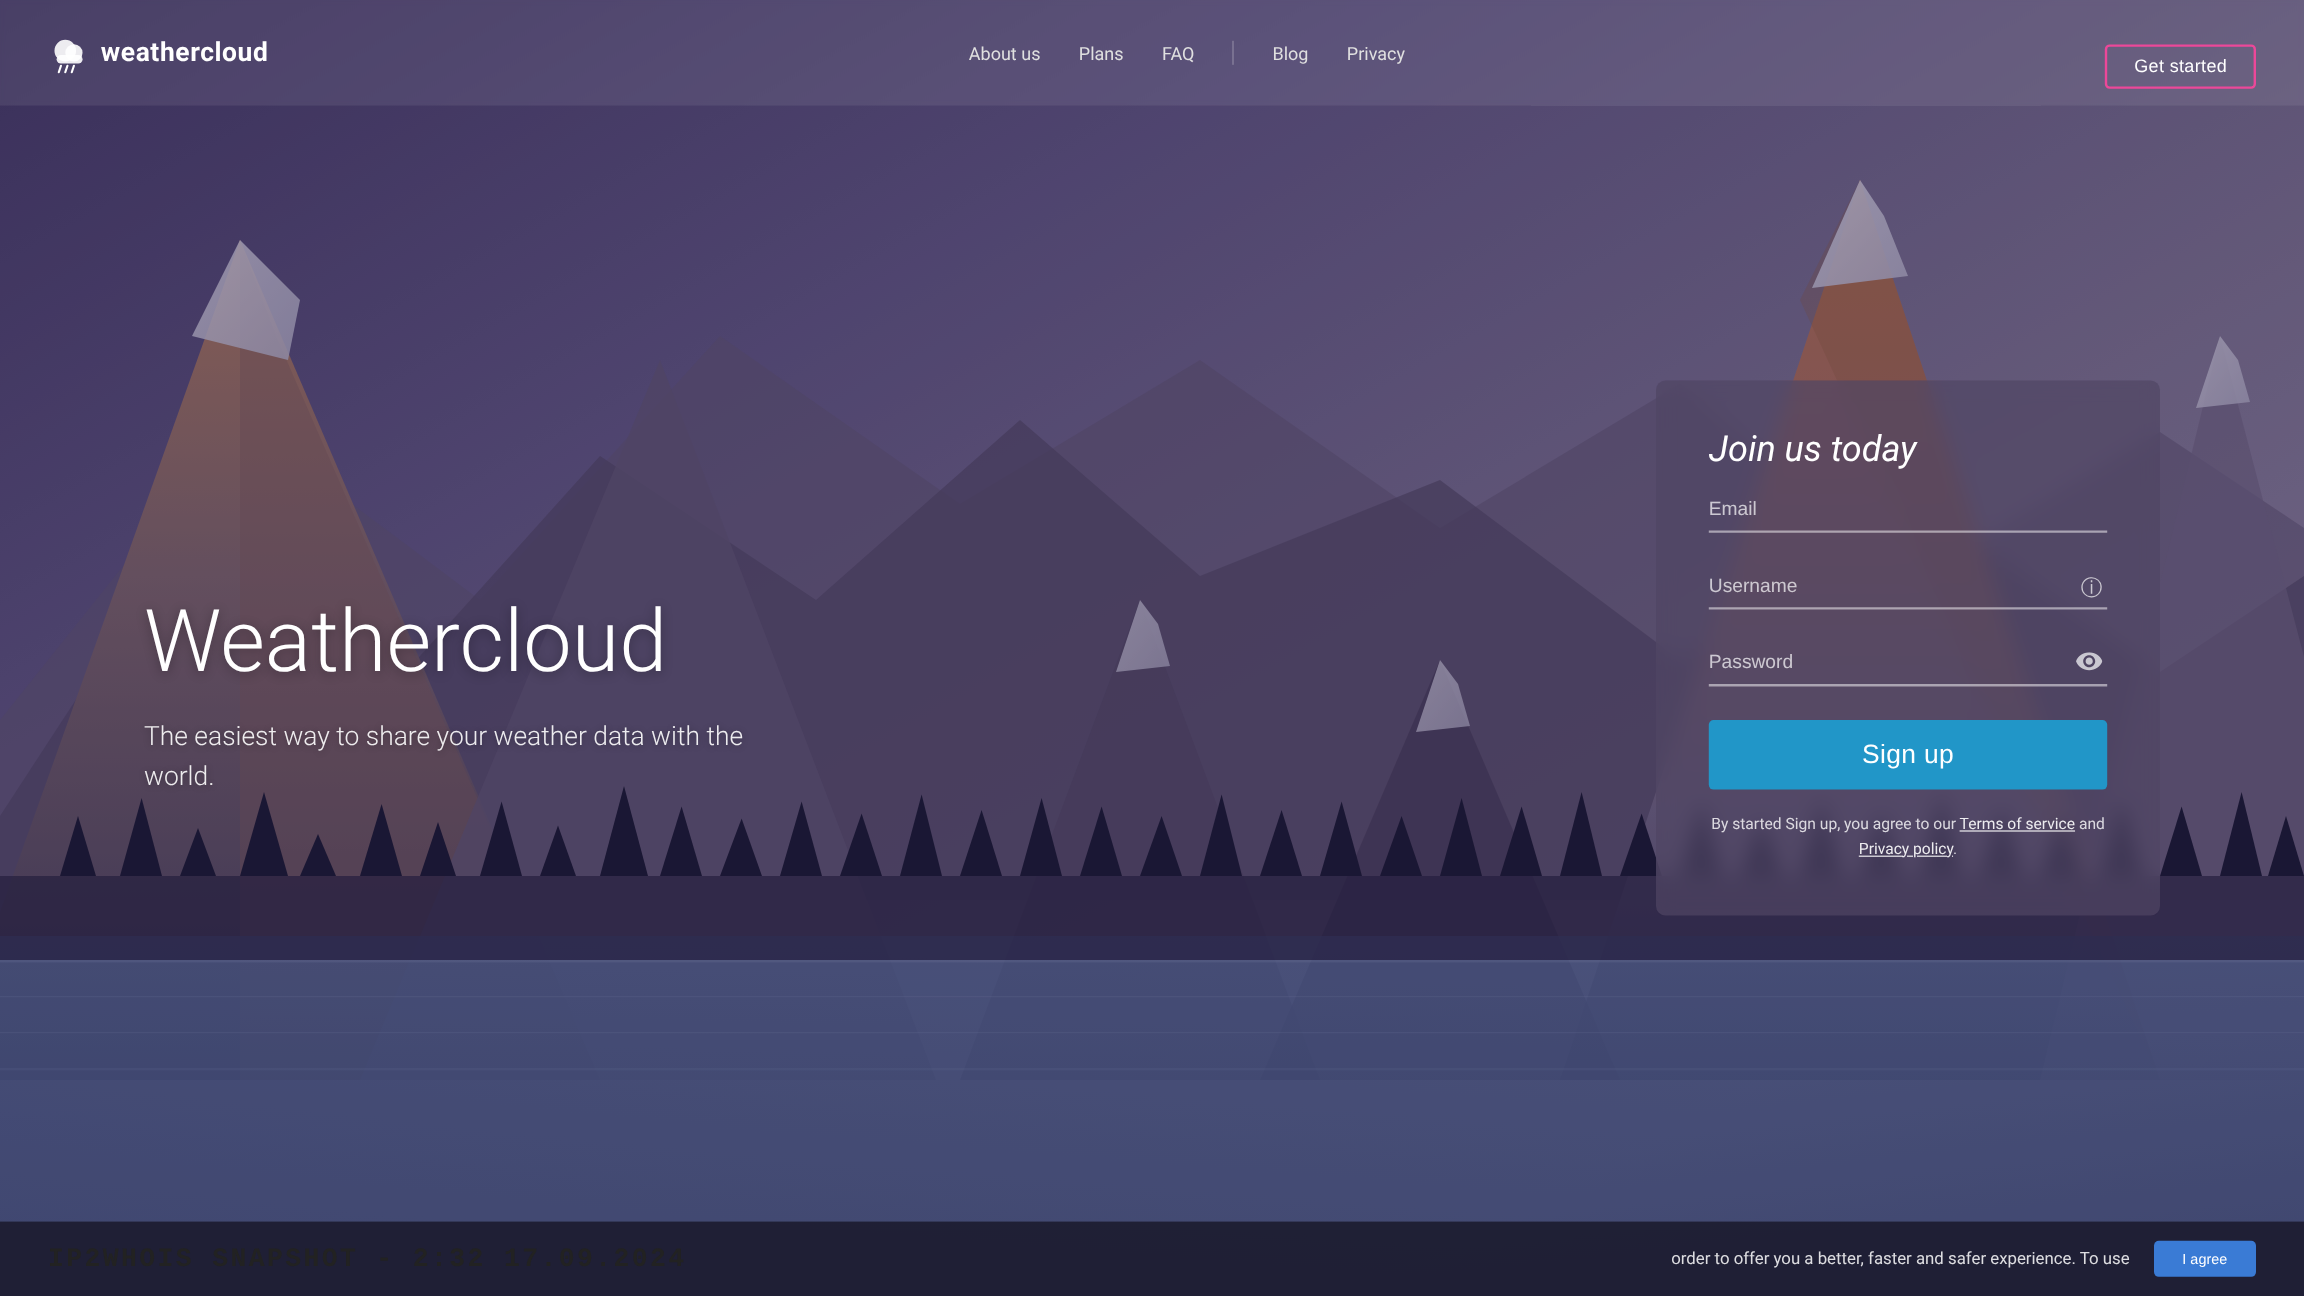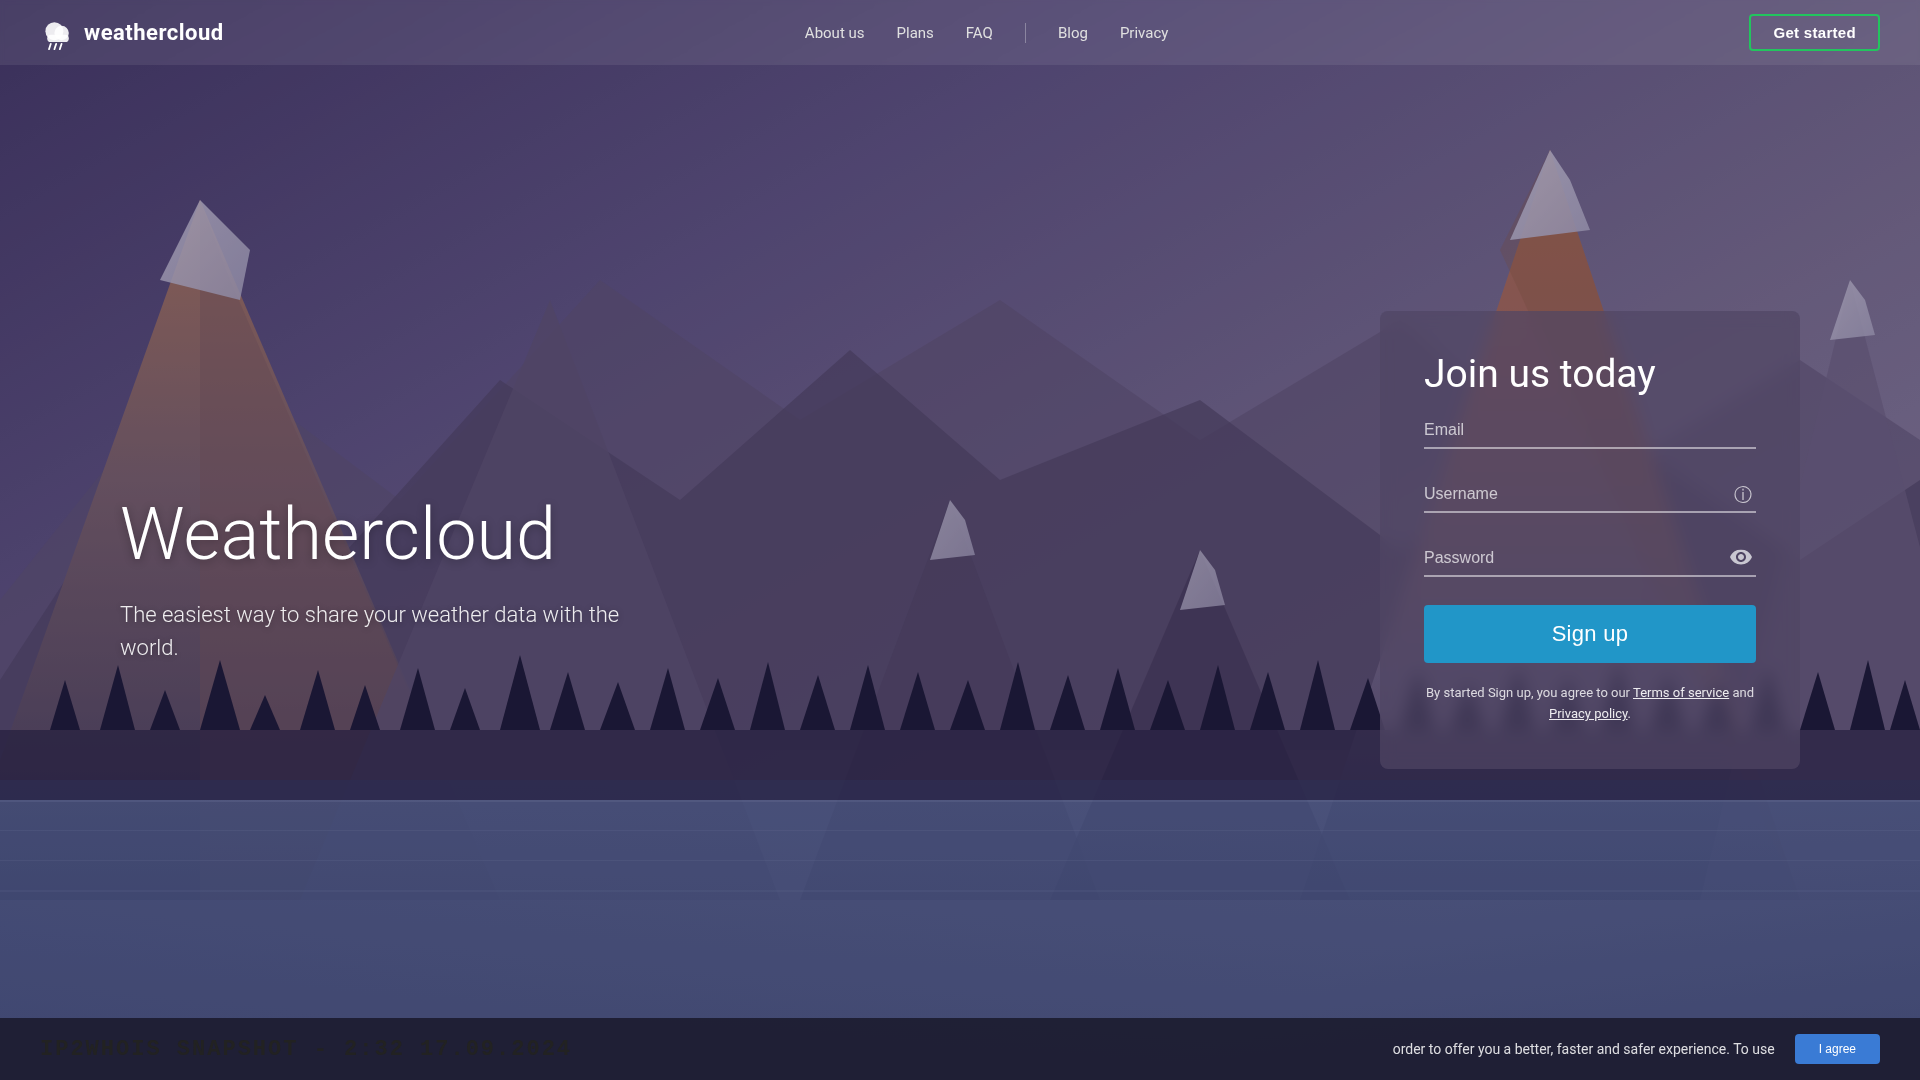--- a/index.html
+++ b/index.html
@@ -114,28 +114,29 @@
     }
 
     .nav-separator {
       width: 1px;
       height: 20px;
       background: rgba(255,255,255,0.3);
     }
 
     .btn-get-started {
       padding: 8px 22px;
-      border: 2px solid #22c55e;
+      border: 2px solid #ec4899;
       background: transparent;
       color: #ffffff;
       font-size: 15px;
-      font-weight: 700;
+      font-weight: 400;
       border-radius: 4px;
       cursor: pointer;
       letter-spacing: 0.3px;
+      margin-top: 23px;
     }
 
     
     .hero-content {
       position: absolute;
       top: 0;
       left: 0;
       right: 0;
       bottom: 0;
       z-index: 5;
@@ -171,24 +172,25 @@
     .signup-card {
       width: 420px;
       background: rgba(80, 70, 100, 0.7);
       backdrop-filter: blur(8px);
       border-radius: 8px;
       padding: 40px 44px 44px;
       margin-left: auto;
     }
 
     .signup-title {
-      font-size: 39px;
+      font-size: 30px;
       font-weight: 400;
       color: #ffffff;
       margin-bottom: 16px;
+      font-style: italic;
     }
 
     .form-group {
       position: relative;
       margin-bottom: 28px;
     }
 
     .form-input {
       width: 100%;
       background: transparent;

